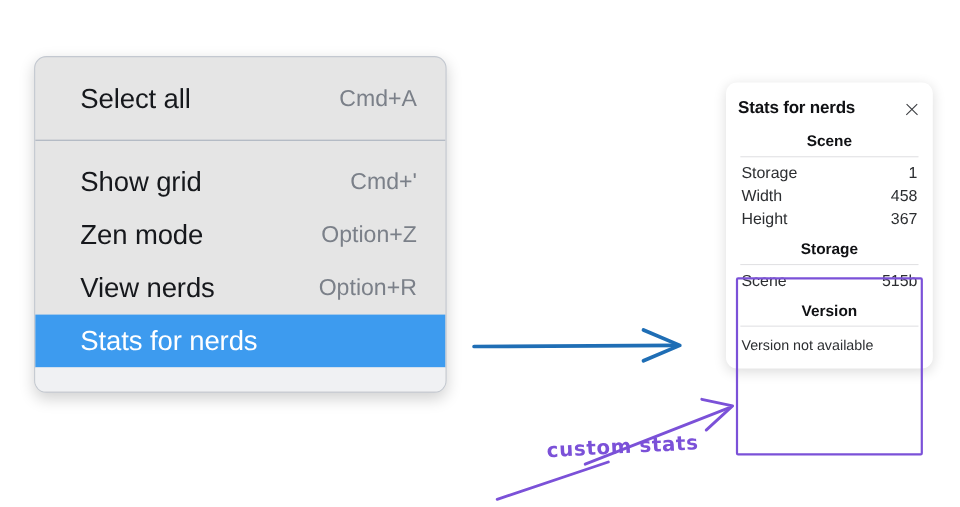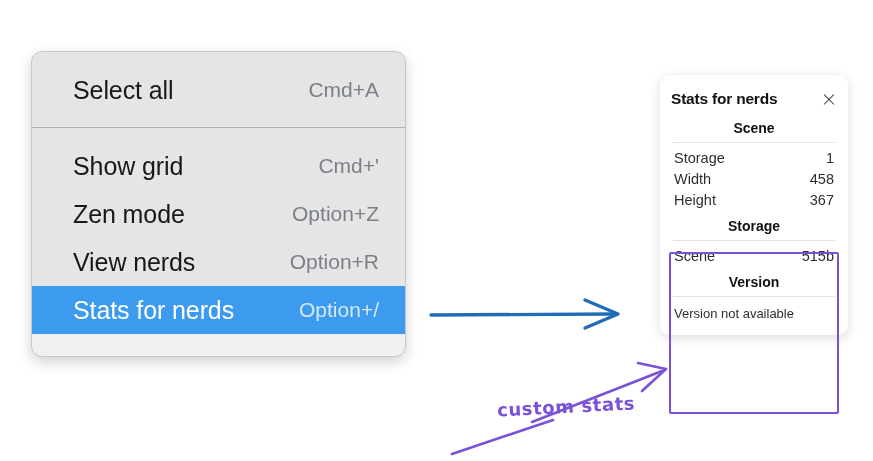--- a/index.html
+++ b/index.html
@@ -190,21 +190,20 @@
     <div class="menu-item">
       <span class="label">Zen mode</span>
       <span class="shortcut">Option+Z</span>
     </div>
     <div class="menu-item">
       <span class="label">View nerds</span>
       <span class="shortcut">Option+R</span>
     </div>
     <div class="menu-item selected">
       <span class="label">Stats for nerds</span>
-      <span class="shortcut">Option+/</span>
     </div>
   </div>
 
   <div class="menu-bottom-pad"></div>
 </div>
 
 <svg id="blue-arrow" width="200" height="46" style="left:428px; top:292px;" viewBox="0 0 200 46">
   <line x1="3" y1="23" x2="186" y2="22" stroke="#1f6eb5" stroke-width="3.4" stroke-linecap="round"></line>
   <polyline points="157,8 190,22 157,36" fill="none" stroke="#1f6eb5" stroke-width="3.4" stroke-linecap="round" stroke-linejoin="round"></polyline>
 </svg>

